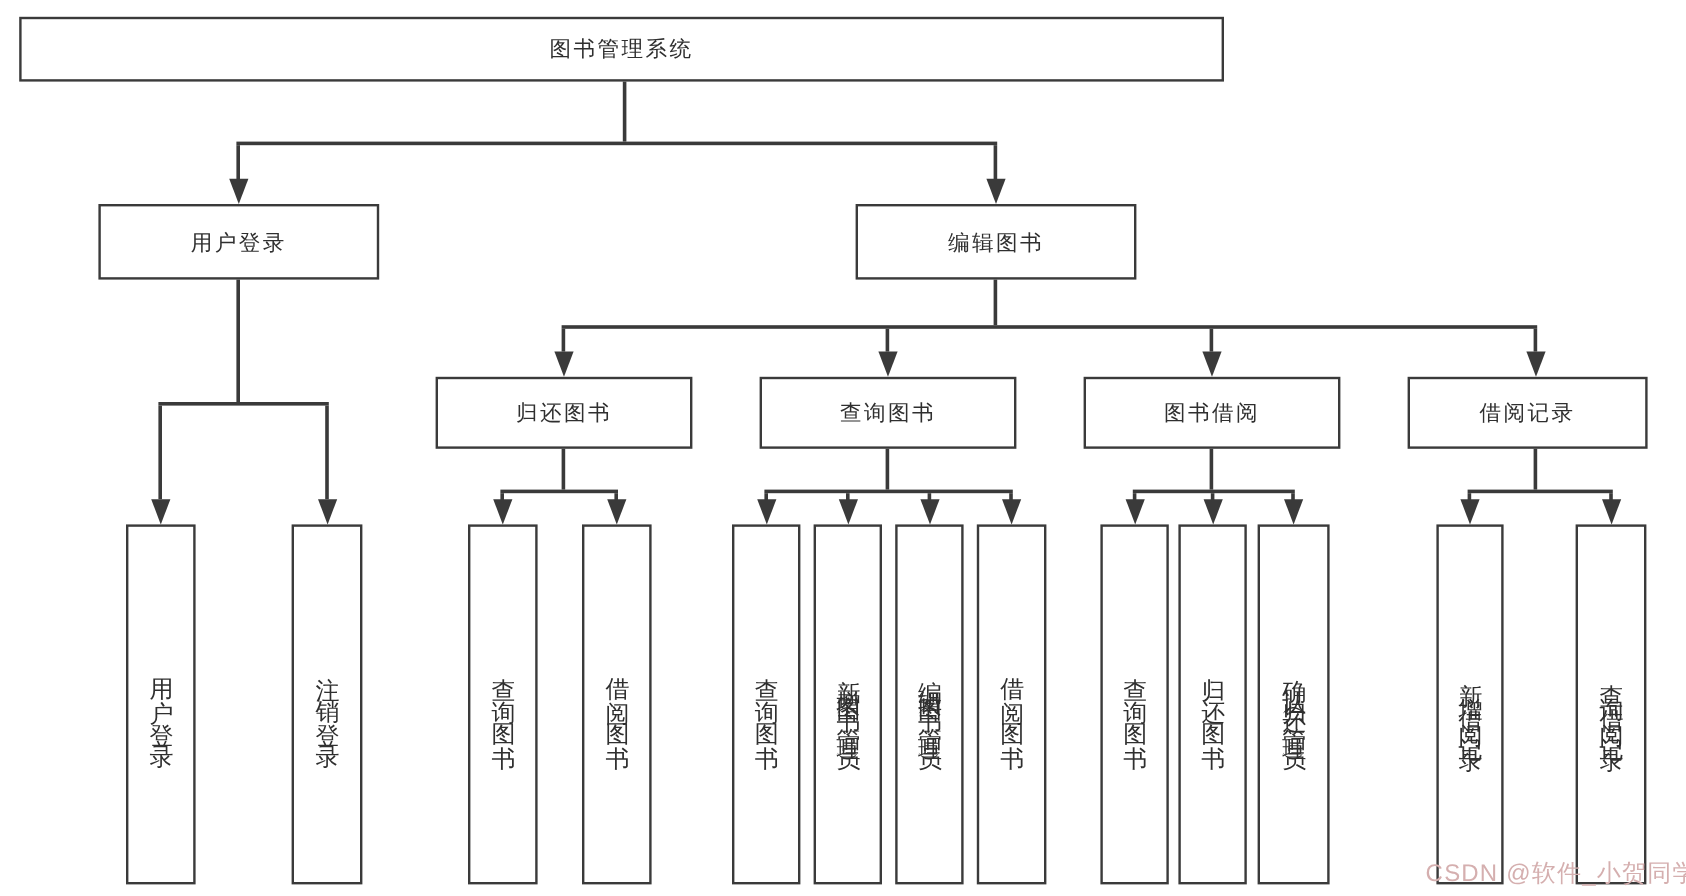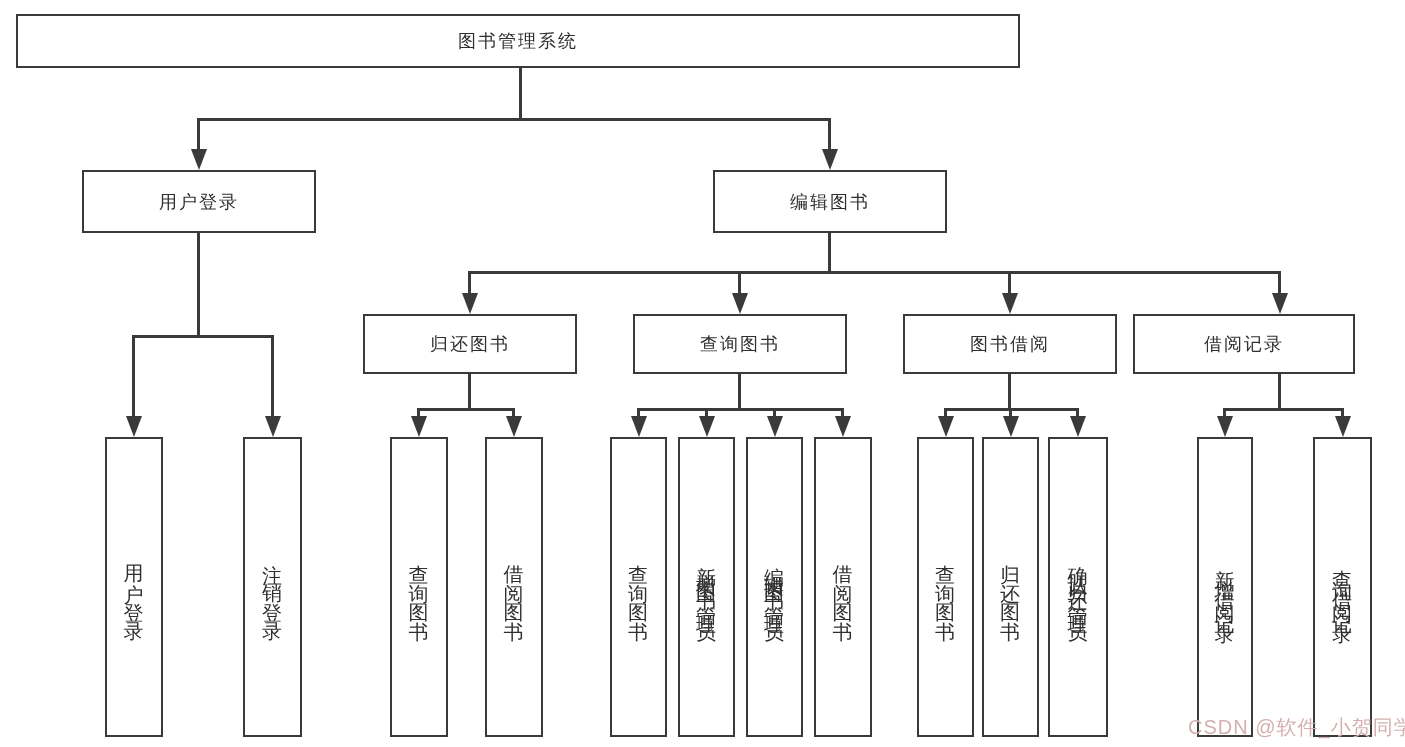--- a/index.html
+++ b/index.html
@@ -45,21 +45,21 @@
 <div class="box" style="left:82px;top:170px;width:234px;height:63px;">用户登录</div>
 
 <div class="box" style="left:713px;top:170px;width:234px;height:63px;">编辑图书</div>
 
 <div class="box" style="left:363px;top:314px;width:214px;height:60px;">归还图书</div>
 
 <div class="box" style="left:633px;top:314px;width:214px;height:60px;">查询图书</div>
 
 <div class="box" style="left:903px;top:314px;width:214px;height:60px;">图书借阅</div>
 
-<div class="box" style="left:1133px;top:314px;width:222px;height:60px;text-align:right;">借阅记录</div>
+<div class="box" style="left:1173px;top:314px;width:200px;height:60px;text-align:right;">借阅记录</div>
 
 <div class="box vbox ls-lg" style="left:105px;top:437px;width:58px;height:300px;">
   <span>用户登录</span>
 </div>
 
 <div class="box vbox ls-lg" style="left:243px;top:437px;width:59px;height:300px;">
   <span>注销登录</span>
 </div>
 
 <div class="box vbox ls-lg" style="left:390px;top:437px;width:58px;height:300px;">

